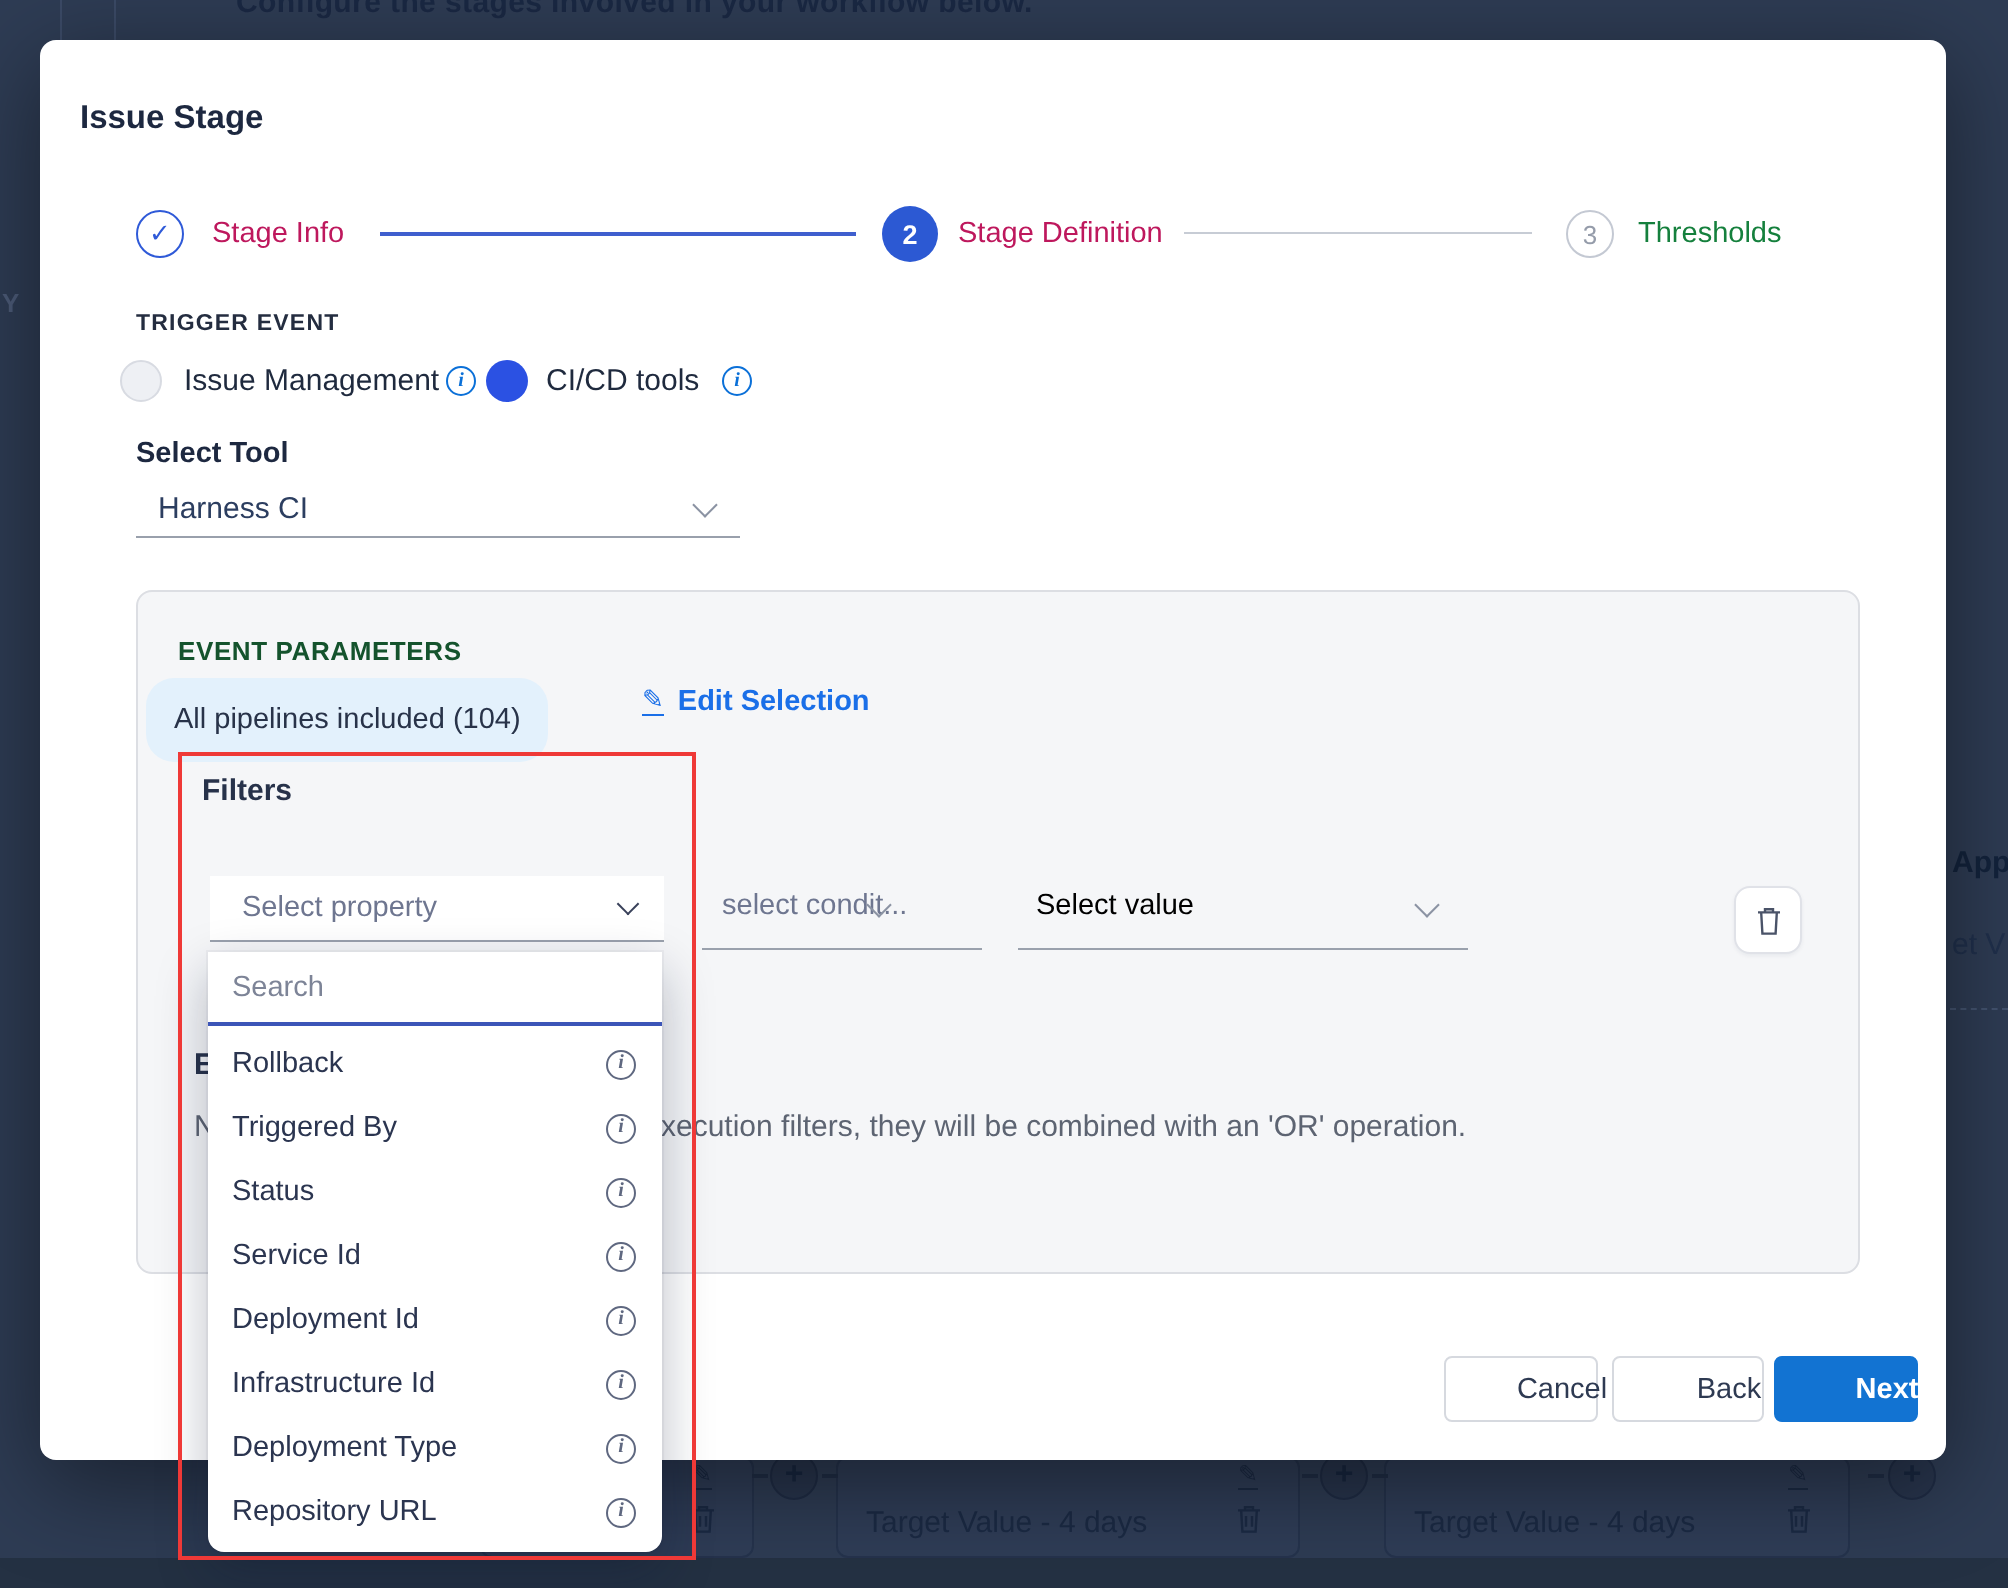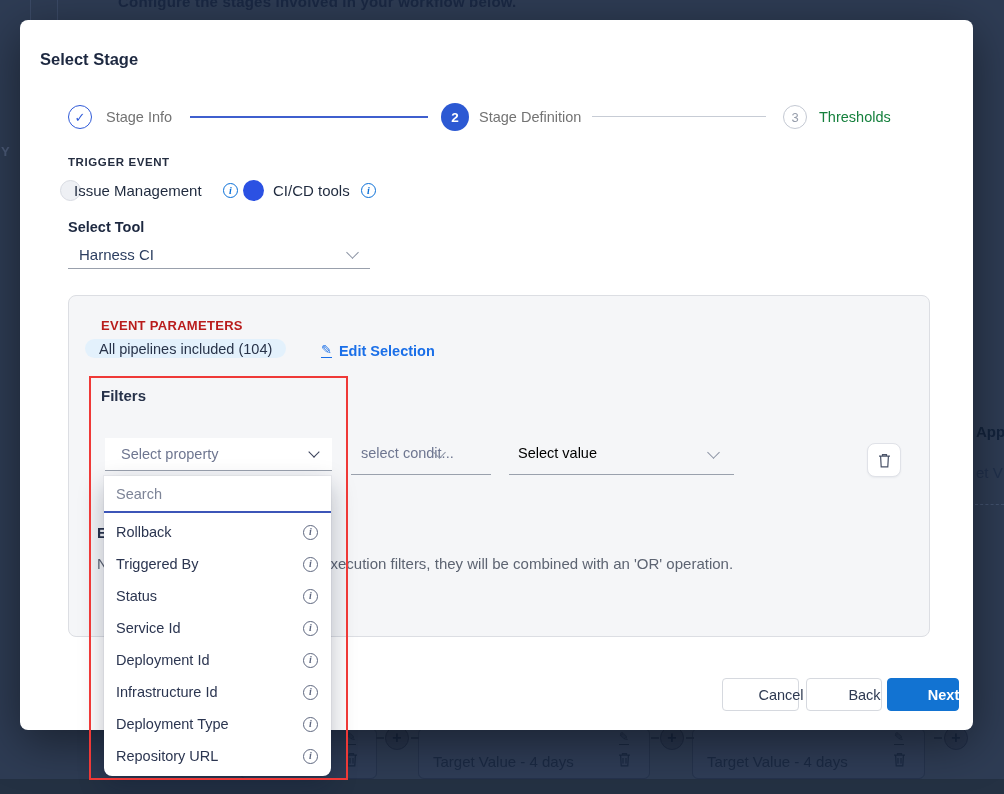--- a/index.html
+++ b/index.html
@@ -31,21 +31,21 @@
   
   .modal { left:20px; top:20px; width:953px; height:710px; background:#fff; border-radius:8px;
            box-shadow:0 12px 48px rgba(0,0,0,.45); z-index:10; }
   .modal-title { left:20px; top:30px; font-size:16.5px; font-weight:bold; color:#1d2840; }
 
   
   .step-circle { width:24px; height:24px; border-radius:50%; display:flex; align-items:center; justify-content:center; }
   .step-done   { left:48px; top:85px; border:1.6px solid #2f5ad8; color:#2f5ad8; font-size:13px; }
   .step-active { left:421px; top:83px; width:28px; height:28px; background:#2c59d3; color:#fff; font-size:13.5px; font-weight:bold; }
   .step-upcoming { left:763px; top:85px; border:1.4px solid #c4c9d3; color:#959caa; font-size:13px; }
-  .step-label { top:89px; font-size:14.5px; color:#737373; }
+  .step-label { top:89px; font-size:14.5px; color:#be185d; }
   .step-label-1 { left:86px; }
   .step-label-2 { left:459px; font-weight:500; }
   .step-label-3 { left:799px; color:#15803d; }
   .step-line1 { left:170px; top:96px; width:238px; height:1.5px; background:#3f5fce; }
   .step-line2 { left:572px; top:96px; width:174px; height:1px; background:#c7ccd5; }
 
   
   .trigger-label { left:48px; top:136px; font-size:11.5px; font-weight:bold; color:#242d40; letter-spacing:.6px; }
   .radio { width:21px; height:21px; border-radius:50%; }
   .radio-off { left:40px; top:160px; background:#eef0f4; border:1px solid #d8dbe2; }
@@ -61,22 +61,22 @@
   .tool-label { left:48px; top:199px; font-size:14.5px; font-weight:bold; color:#1d2840; }
   .tool-value { left:59px; top:226px; font-size:15px; color:#2c3e60; }
   .tool-underline { left:48px; top:248px; width:302px; height:1px; background:#99a0ac; }
   .chev { width:9px; height:9px; border-right:1.6px solid #8b93a3; border-bottom:1.6px solid #8b93a3;
           transform:rotate(45deg); display:inline-block; }
   .chev-dark { border-color:#39415a; border-width:1.9px; width:8px; height:8px; }
   .tool-chev { left:328px; top:228px; }
 
   
   .ep-panel { left:48px; top:275px; width:862px; height:342px; background:#f5f6f8; border:1px solid #dcdee3; border-radius:8px; }
-  .ep-heading { left:20px; top:22px; font-size:13px; font-weight:bold; color:#b91c1c; letter-spacing:.3px;margin-left:12px; }
-  .ep-pill { left:16px; top:43px; height:19px; padding:0 14px; background:#e3f1fc; border-radius:14px;
+  .ep-heading { left:20px; top:22px; font-size:13px; font-weight:bold; color:#14532d; letter-spacing:.3px; }
+  .ep-pill { left:4px; top:43px; height:42px; padding:0 14px; background:#e3f1fc; border-radius:14px;
              display:inline-flex; align-items:center; font-size:14.5px; font-weight:500; color:#283349; }
   .ep-edit { left:252px; top:47px; display:flex; align-items:center; gap:7px; color:#1a6fe8;
              font-size:14.5px; font-weight:600; cursor:pointer; }
   .edit-glyph { font-size:13px; line-height:12px; border-bottom:1.5px solid currentColor; padding-bottom:1px; }
   .flt-heading { left:32px; top:91px; font-size:15px; font-weight:bold; color:#27324a; }
   .flt-note { left:32px; top:118px; font-size:15px; color:#5d6472; white-space:nowrap; }
   .prop-box { left:36px; top:142px; width:227px; height:33px; background:#fff; border-bottom:1px solid #9aa1ad;
               display:flex; align-items:center; justify-content:space-between; padding:0 14px 0 16px;gap:47px; }
   .prop-box span.ph { font-size:14.5px; color:#6e7690; }
   .cond-text { left:292px; top:149px; font-size:14.5px; color:#6e7690; }
@@ -157,40 +157,40 @@
   <div class="abs bg-plus" style="left:385px">+</div>
   <div class="abs bg-dash" style="left:411px"></div>
   <div class="abs bg-dash" style="left:651px"></div>
   <div class="abs bg-plus" style="left:660px">+</div>
   <div class="abs bg-dash" style="left:686px"></div>
   <div class="abs bg-dash" style="left:934px"></div>
   <div class="abs bg-plus" style="left:944px">+</div>
   <div class="abs bg-bottom-strip"></div>
 
   <div class="abs modal">
-    <div class="abs modal-title">Select Stage</div>
+    <div class="abs modal-title">Issue Stage</div>
 
     <div class="abs step-circle step-done">
       <span>✓</span>
     </div>
     <div class="abs step-label step-label-1">Stage Info</div>
     <div class="abs step-line1"></div>
     <div class="abs step-circle step-active">
       <span>2</span>
     </div>
     <div class="abs step-label step-label-2">Stage Definition</div>
     <div class="abs step-line2"></div>
     <div class="abs step-circle step-upcoming">
       <span>3</span>
     </div>
     <div class="abs step-label step-label-3">Thresholds</div>
 
     <div class="abs trigger-label">TRIGGER EVENT</div>
     <div class="abs radio radio-off"></div>
-    <div class="abs radio-label" style="left:54px">Issue Management</div>
+    <div class="abs radio-label" style="left:72px">Issue Management</div>
     <div class="abs info info-blue" style="left:203px; top:163px">i</div>
     <div class="abs radio radio-on"></div>
     <div class="abs radio-label" style="left:253px">CI/CD tools</div>
     <div class="abs info info-blue" style="left:341px; top:163px">i</div>
 
     <div class="abs tool-label">Select Tool</div>
     <div class="abs tool-value">Harness CI</div>
     <span class="abs chev tool-chev"></span>
     <div class="abs tool-underline"></div>
 

